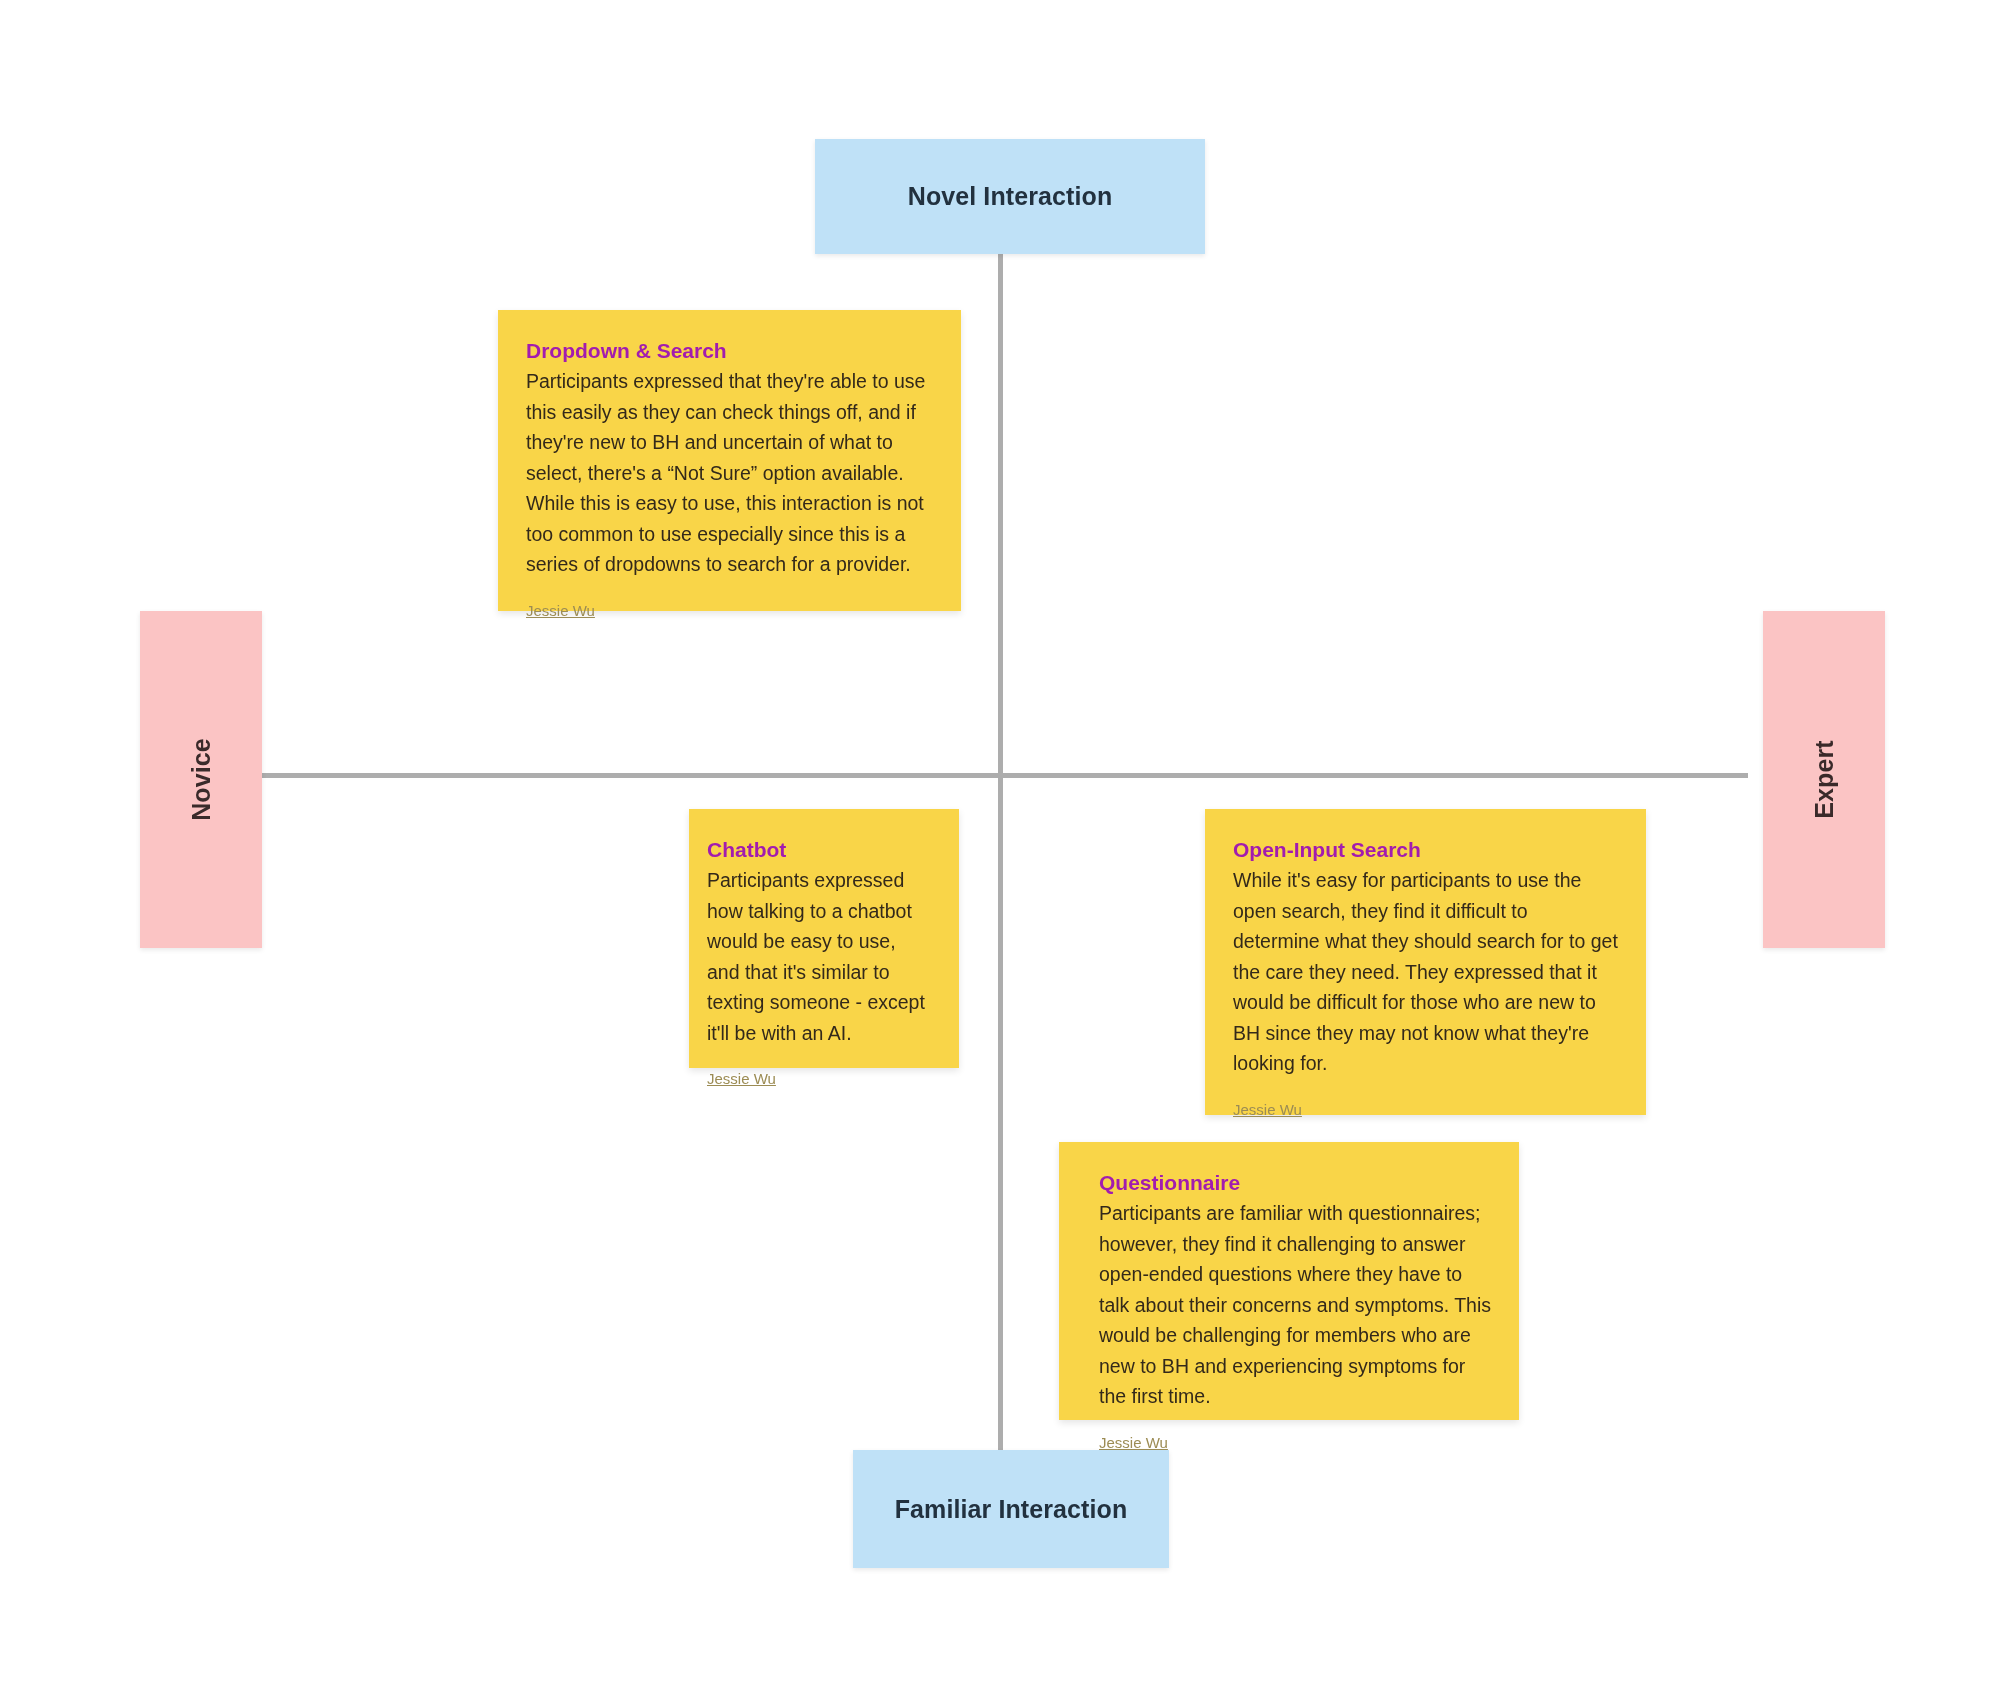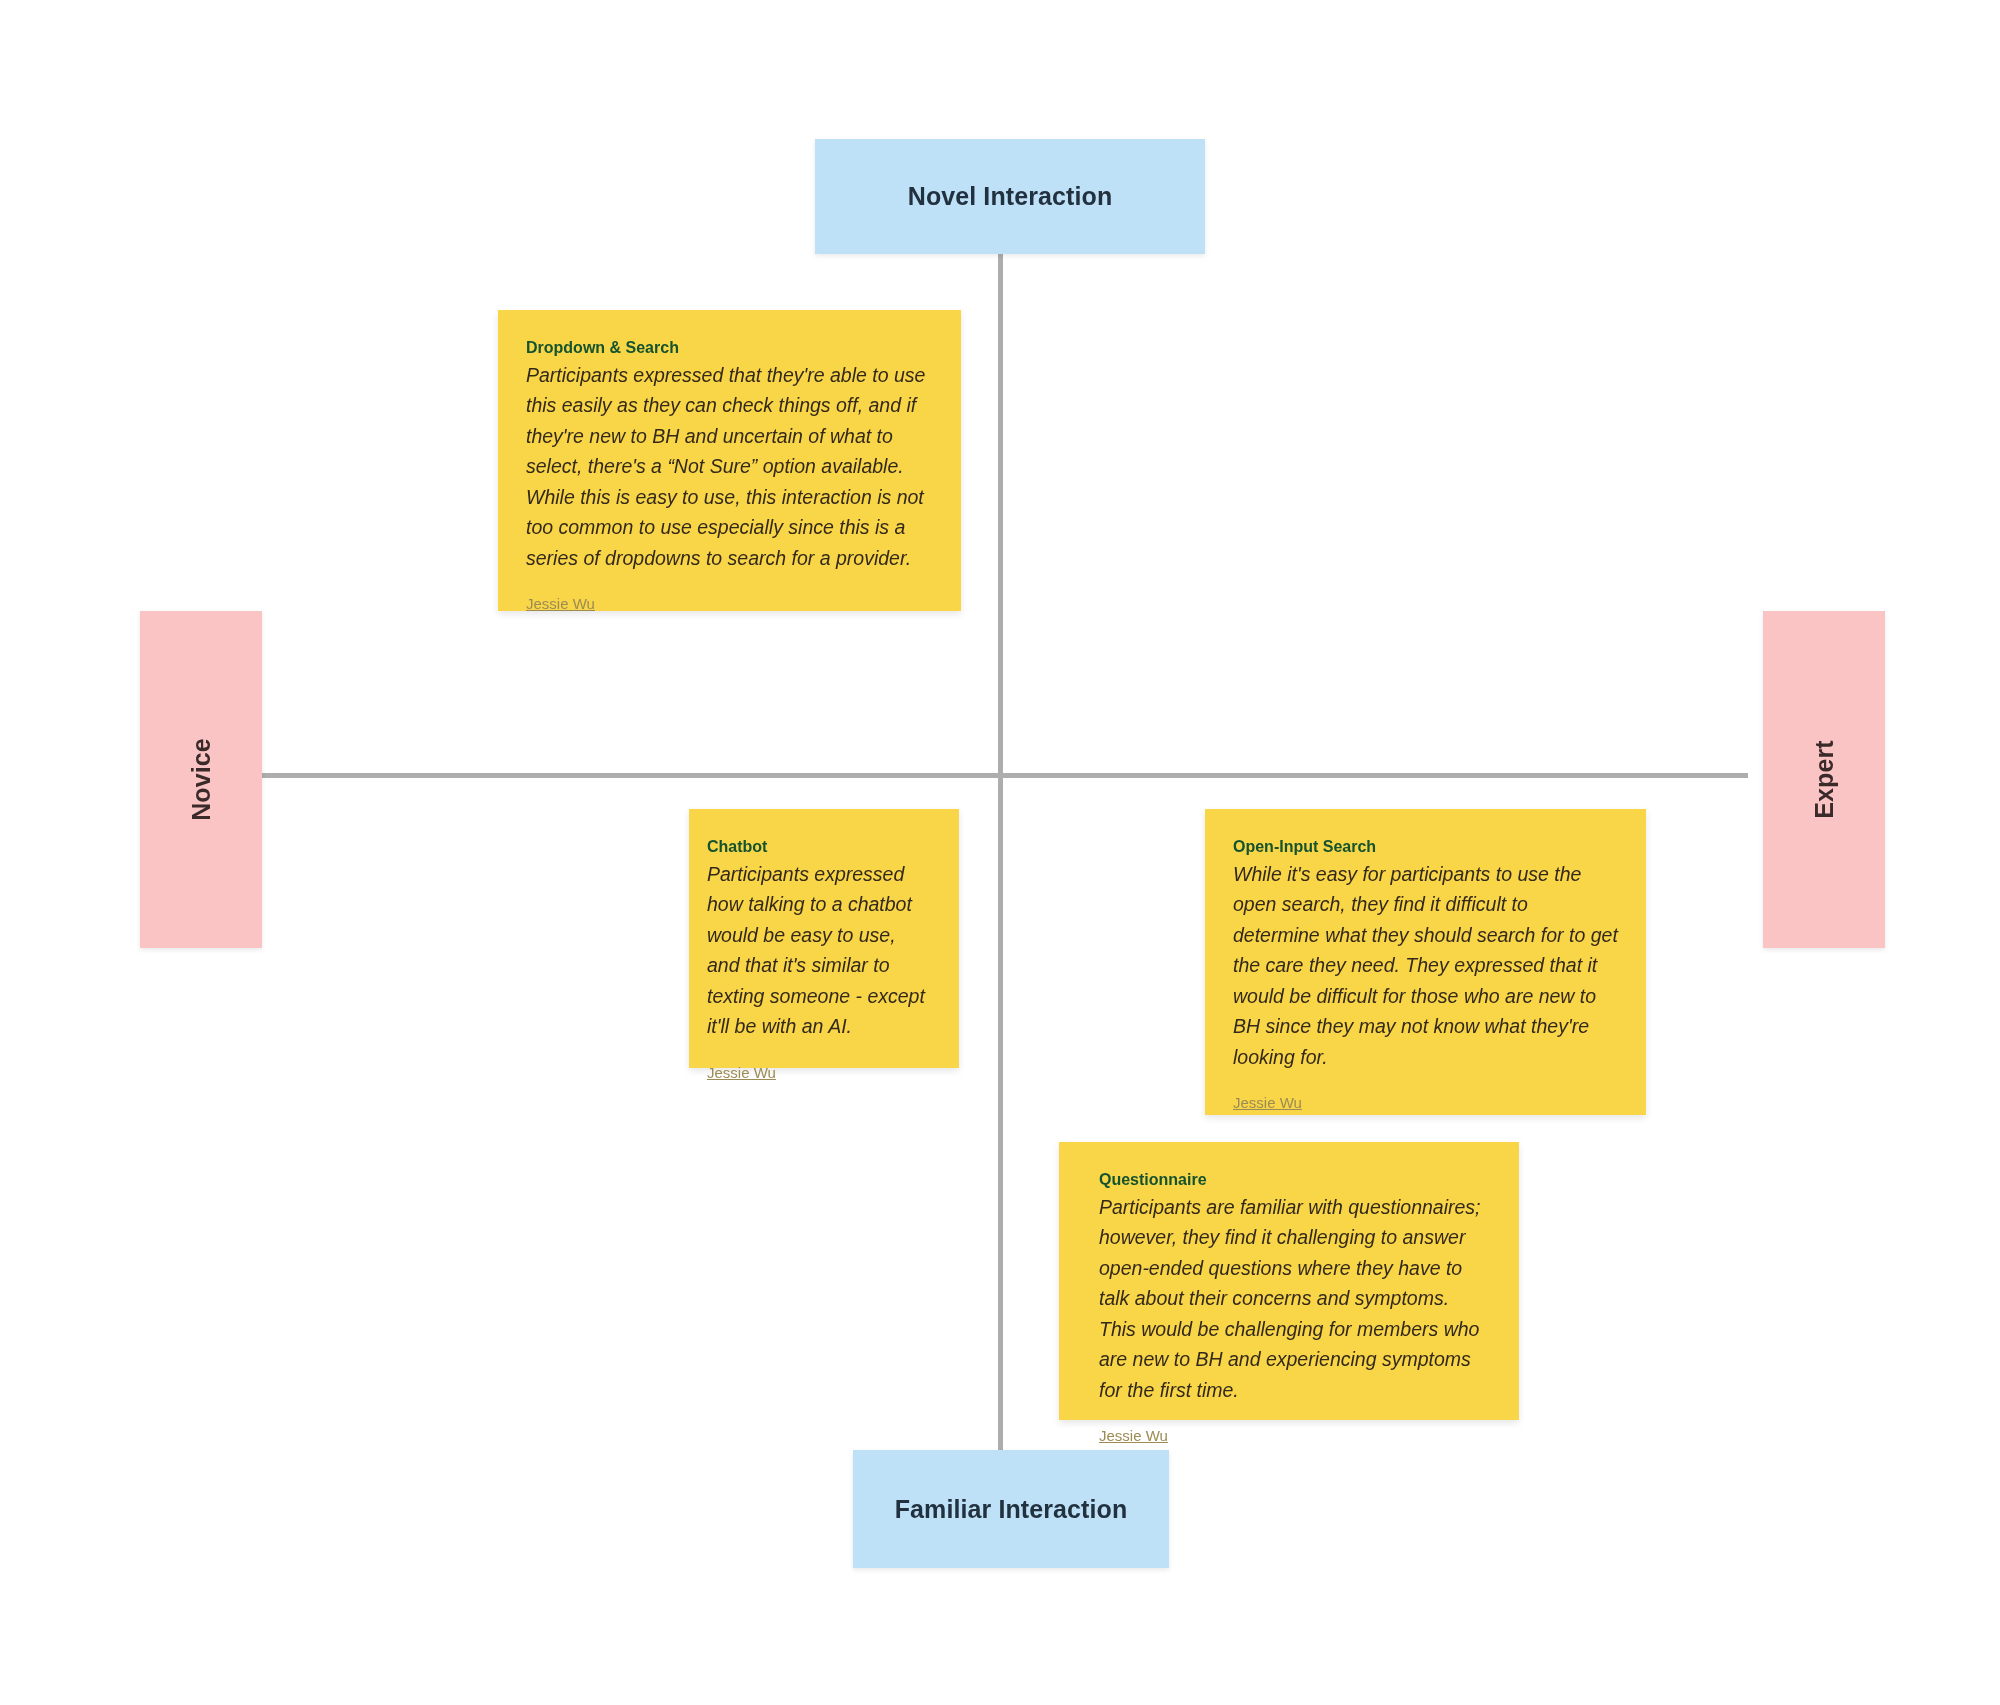--- a/index.html
+++ b/index.html
@@ -92,33 +92,32 @@
 
   
   .note {
     position: absolute;
     box-sizing: border-box;
     background: #f9d548;
     padding: 27px 28px 14px 28px;
     box-shadow: 0 3px 7px rgba(0,0,0,0.10);
   }
   .note-title {
-    font-size: 16px;
+    font-size: 21px;
     font-weight: bold;
-    color: #14532d;
+    color: #a21caf;
     line-height: 1.35;
     margin: 0 0 1px 0;
   }
   .note-body {
     font-size: 19.5px;
     font-weight: 500;
     color: #33291a;
     line-height: 1.565;
     margin: 0;
-    font-style: italic;
   }
   .note-author {
     font-size: 15px;
     font-weight: 500;
     color: #9c8c54;
     margin-top: 22px;
     line-height: 1.2;
     text-decoration: underline;
   }
 

